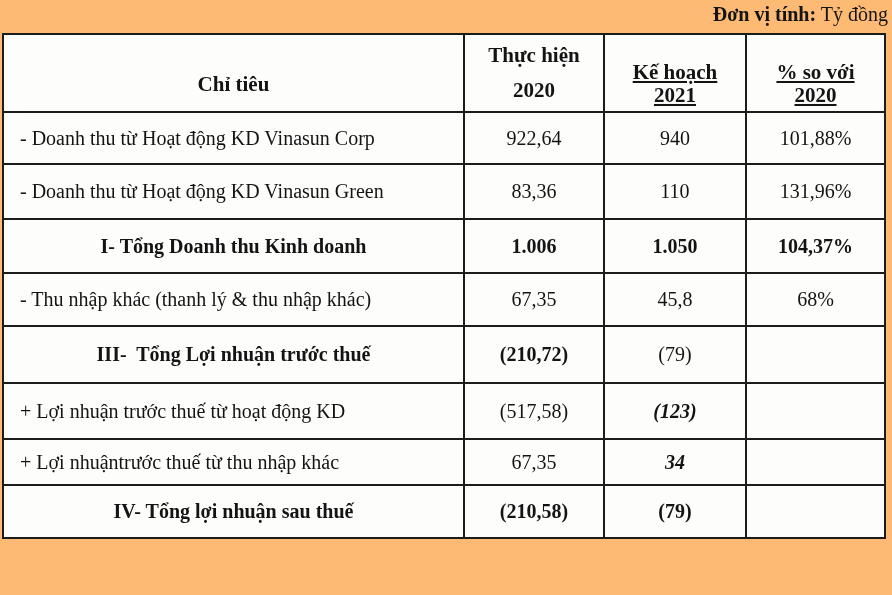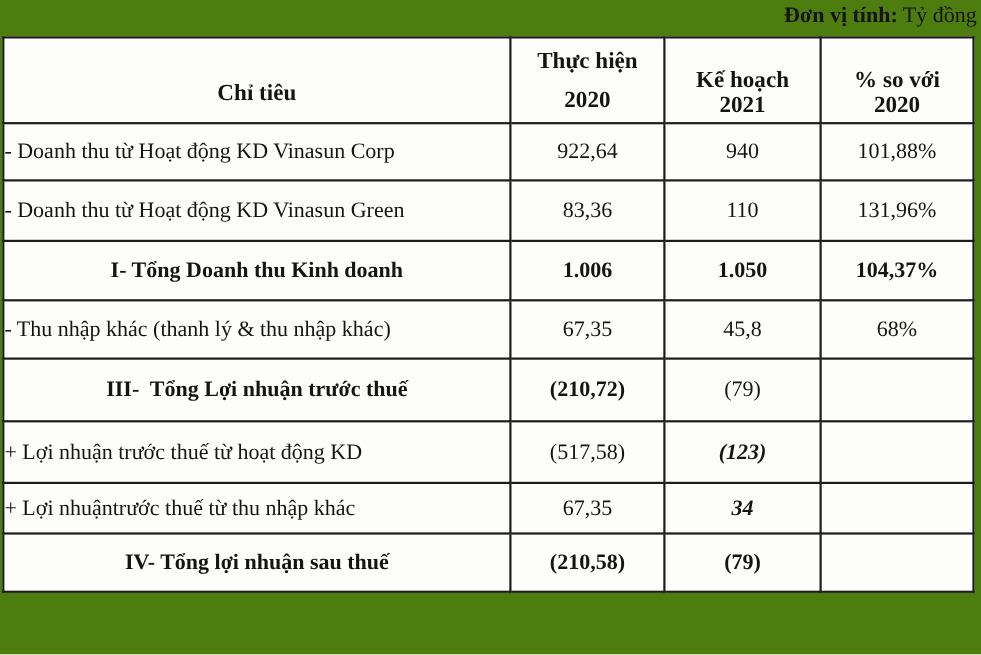--- a/index.html
+++ b/index.html
@@ -4,21 +4,21 @@
 <style>
   html, body {
     margin: 0;
     padding: 0;
     background: #ffffff;
   }
   .page {
     position: relative;
     width: 892px;
     height: 595px;
-    background: #4d7c0f;
+    background: #fdba74;
     font-family: "Liberation Serif", "DejaVu Serif", serif;
     color: #141414;
     overflow: hidden;
   }
   .unit-note {
     position: absolute;
     top: 3px;
     right: 4px;
     font-size: 20px;
     white-space: nowrap;
@@ -44,29 +44,29 @@
   .fin-table thead tr { height: 78px; }
   .fin-table th {
     font-size: 21px;
     font-weight: 700;
     text-align: center;
     vertical-align: middle;
   }
   th.h-label { vertical-align: bottom; padding-bottom: 14px; }
   th.h-spread .hl { display: block; line-height: 1; }
   th.h-spread .hl + .hl { margin-top: 14px; }
-  th.h-bottom { vertical-align: bottom; padding-bottom: 4px; }
+  th.h-bottom { vertical-align: bottom; padding-bottom: 4px; text-decoration: underline; }
   th.h-bottom .hl { display: block; line-height: 1.1; }
 
   
   .fin-table td {
     font-size: 20px;
     vertical-align: middle;
   }
-  td.lbl { text-align: left; padding-left: 0; }
+  td.lbl { text-align: left; padding-left: 16px; }
   td.lbl.sec { text-align: center; font-weight: 700; padding-left: 0; border-radius: 13px; }
   td.num { text-align: center; }
   td.b   { font-weight: 700; margin-left: 36px; }
   td.bi  { font-weight: 700; font-style: italic; }
 
   .fin-table tbody tr:nth-child(1) { height: 52px; }
   .fin-table tbody tr:nth-child(2) { height: 55px; }
   .fin-table tbody tr:nth-child(3) { height: 54px; }
   .fin-table tbody tr:nth-child(4) { height: 53px; }
   .fin-table tbody tr:nth-child(5) { height: 57px; }

